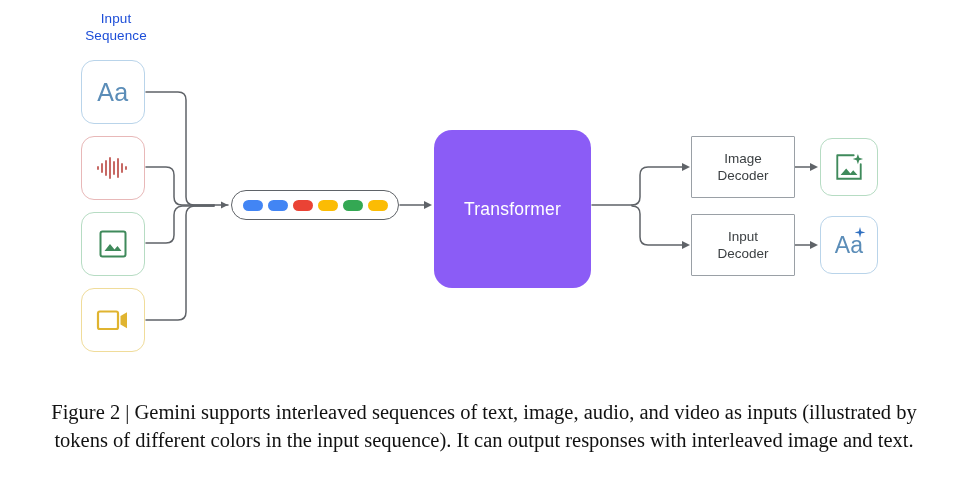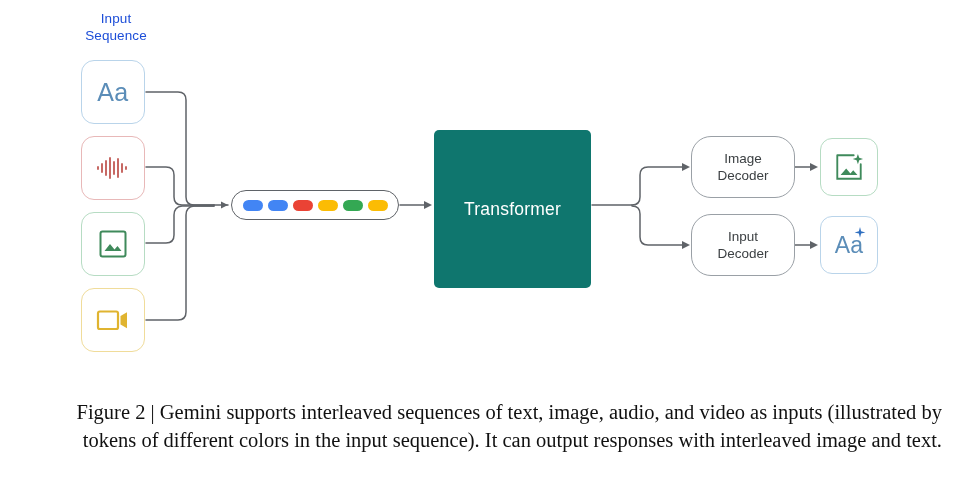--- a/index.html
+++ b/index.html
@@ -67,42 +67,42 @@
     color: #5b8db8;
     font-family: "Liberation Sans", sans-serif;
     letter-spacing: 0.4px;
   }
 
   
   .decoder-box {
     position: absolute;
     width: 104px;
     height: 62px;
-    border-radius: 20px;
+    border-radius: 1px;
     background: #ffffff;
     border: 1.2px solid #9aa0a6;
     box-sizing: border-box;
     display: flex;
     align-items: center;
     justify-content: center;
     text-align: center;
     font-size: 13.5px;
     line-height: 17px;
     color: #3c4043;
   }
 
   
   .transformer-box {
     position: absolute;
     left: 434px;
     top: 130px;
     width: 157px;
     height: 158px;
-    border-radius: 5px;
-    background: #0f766e;
+    border-radius: 18px;
+    background: #8b5cf6;
     display: flex;
     align-items: center;
     justify-content: center;
     color: #ffffff;
     font-size: 17.5px;
     letter-spacing: 0.2px;
   }
 
   
   .token-capsule {
@@ -154,21 +154,21 @@
     position: absolute;
     left: 0;
     top: 390px;
     width: 960px;
     padding: 8px 18px 0 26px;
     box-sizing: border-box;
     font-family: "Liberation Serif", serif;
     font-size: 20.5px;
     line-height: 28px;
     color: #111111;
-    text-align: right;
+    text-align: center;
   }
 </style>
 </head>
 <body>
 
 <div id="figure-area">
 
   <svg id="diagram-svg" viewBox="0 0 960 390">
     <g fill="none" stroke="#5f6368" stroke-width="1.5" stroke-linecap="round" stroke-linejoin="round">
 

